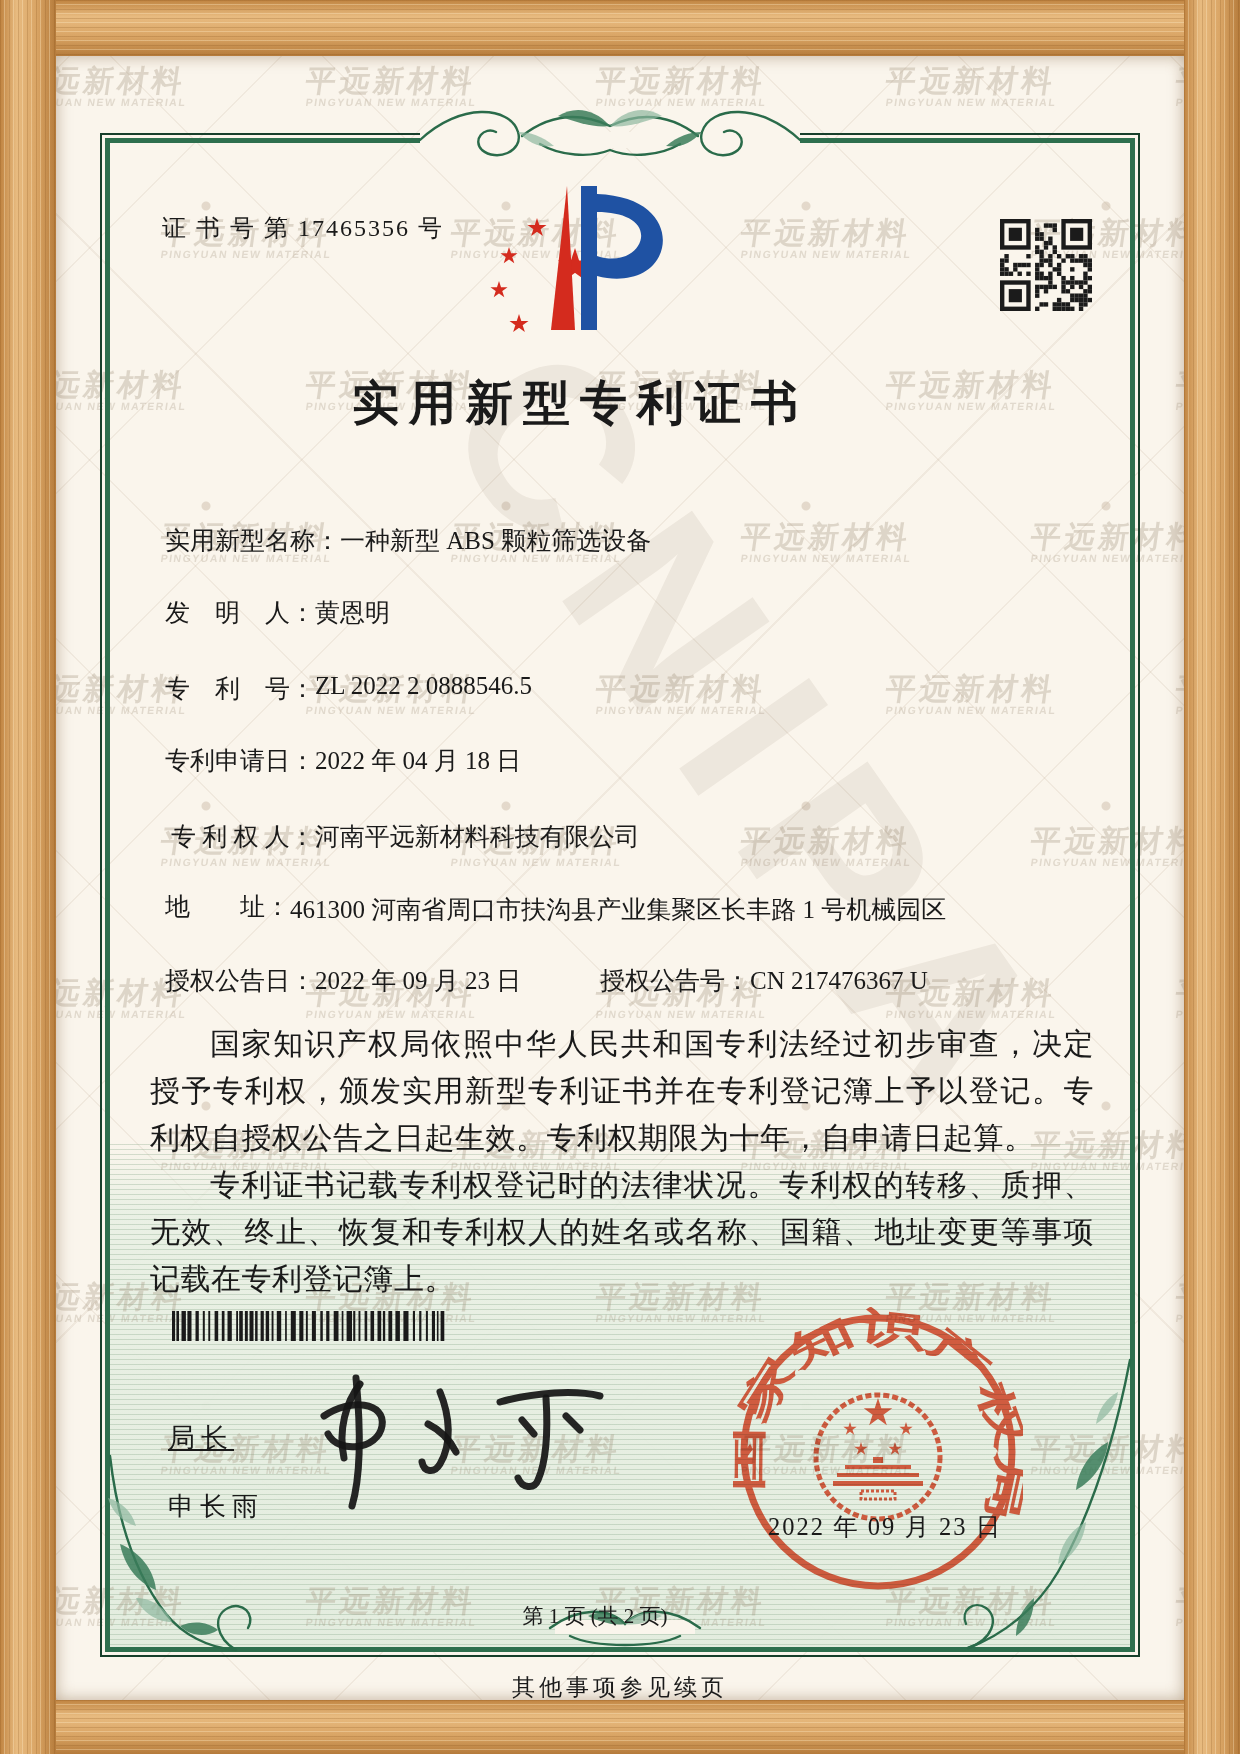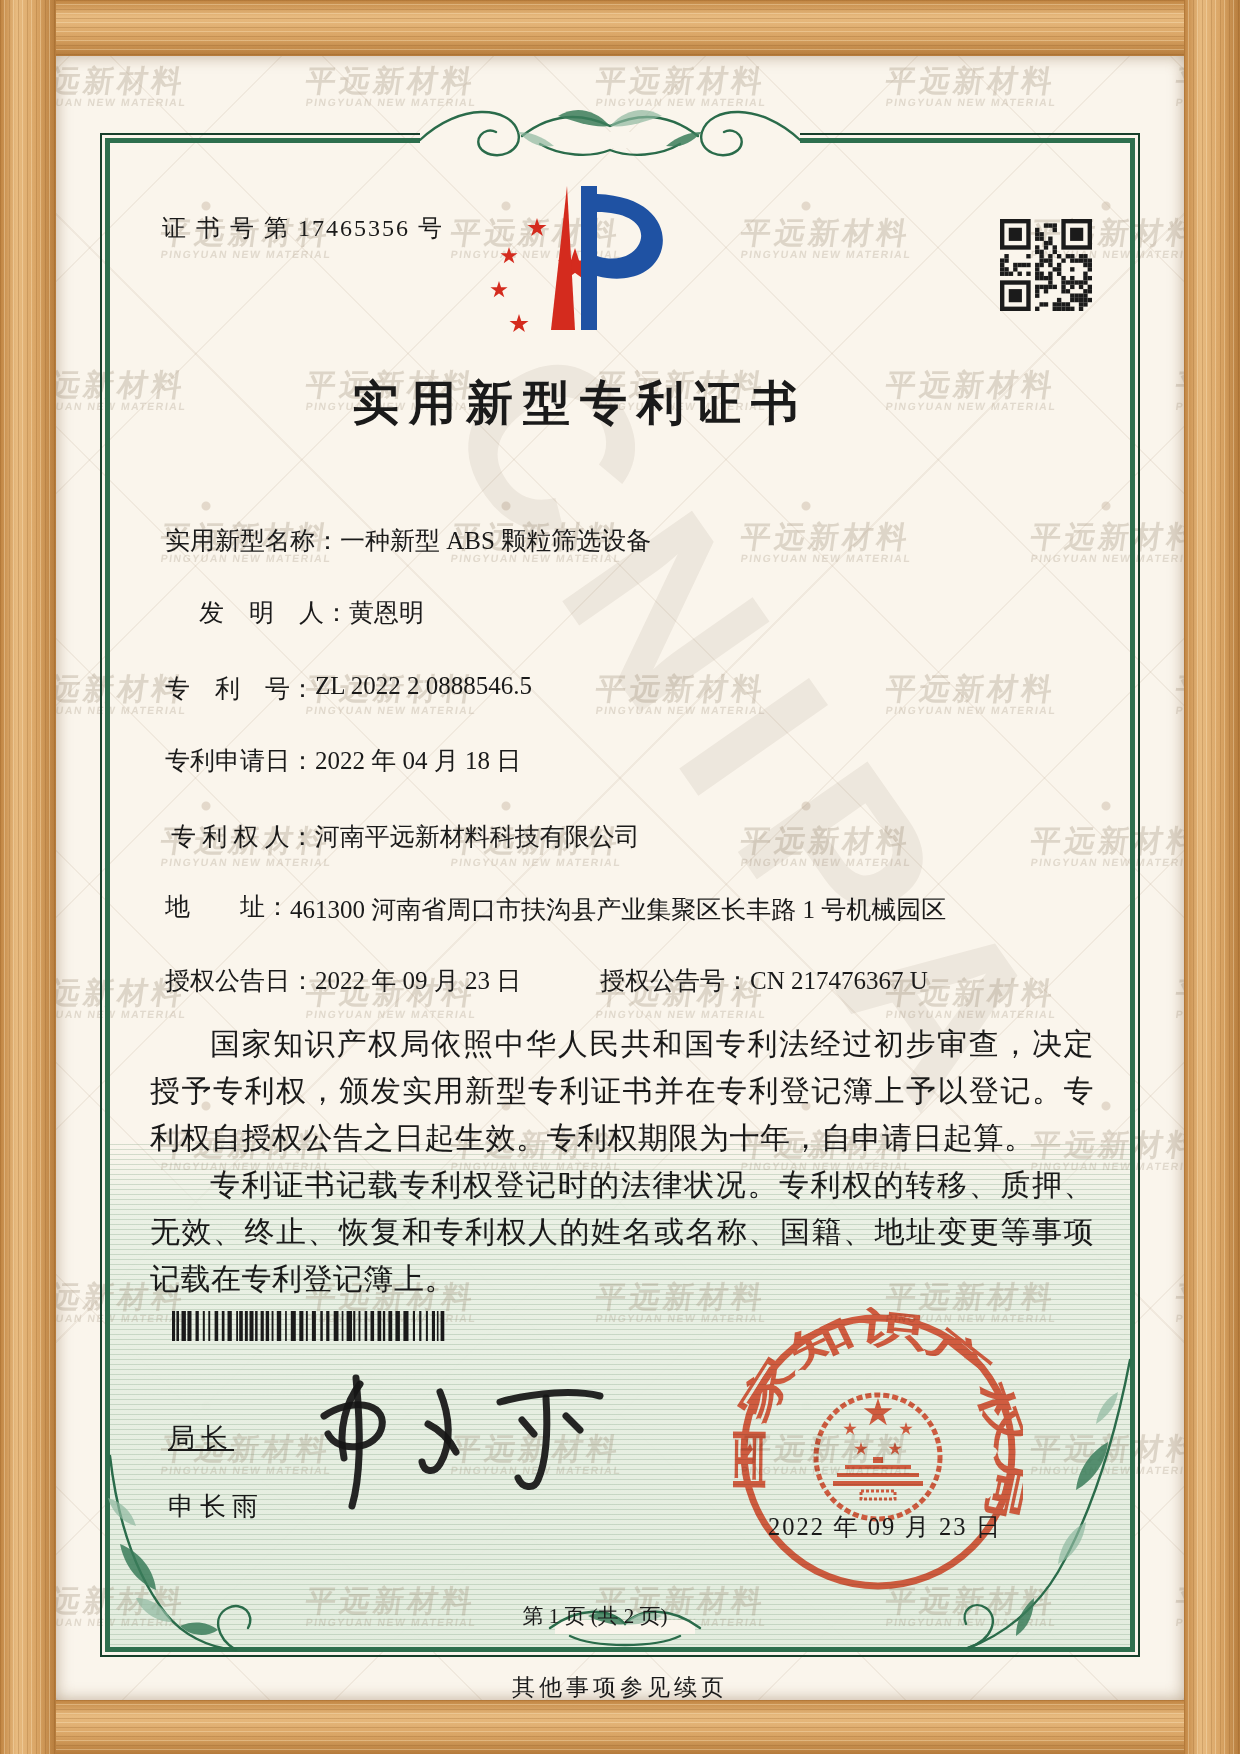--- a/index.html
+++ b/index.html
@@ -59,21 +59,21 @@
   .ornament path{fill:none;stroke:#2a6b4a;stroke-width:2.4;stroke-linecap:round;}
   .ornament .leaf{fill:#3b7d5b;stroke:none;opacity:.85;}
   .ornament .leaf2{fill:#8fb8a0;stroke:none;opacity:.7;}
   .ornament .mask{fill:#faf5ec;stroke:none;}
   
   .content{z-index:10;}
   #cert-no{left:162px;top:212px;font-size:24px;letter-spacing:2px;}
   #title{left:30px;top:372px;width:1100px;text-align:center;font-size:47px;font-weight:bold;letter-spacing:10px;}
   .field{left:165px;font-size:25px;display:flex;}
   .field .lbl{white-space:pre;}
-  #f0{top:524px;} #f1{top:596px;margin-left:34px;} #f2{top:672px;} #f3{top:744px;} #f4{top:820px;margin-left:6px;}
+  #f0{top:524px;} #f1{top:596px;} #f2{top:672px;} #f3{top:744px;} #f4{top:820px;margin-left:6px;}
   #f5{top:890px;} #f5 .val{width:700px;line-height:40px;}
   #grant-row{left:165px;top:964px;font-size:25px;width:930px;display:flex;}
   #grant-right{position:absolute;left:435px;top:0;}
   #paras{left:150px;top:1020px;width:944px;font-size:30px;line-height:47px;text-align:justify;letter-spacing:.5px;}
   #paras p{margin:0;text-indent:2em;}
   #signer-title{left:168px;top:1420px;font-size:27px;letter-spacing:6px;font-family:"Liberation Sans","DejaVu Sans",sans-serif;text-decoration:underline;}
   #signer-name{left:168px;top:1470px;font-size:26px;letter-spacing:6px;font-family:"Liberation Sans","DejaVu Sans",sans-serif;margin-top:19px;}
   #signature{left:290px;top:1368px;z-index:11;}
   #signature path{fill:none;stroke:#161616;stroke-width:7;stroke-linecap:round;stroke-linejoin:round;opacity:.93;}
   #barcode{left:172px;top:1311px;z-index:10;}

